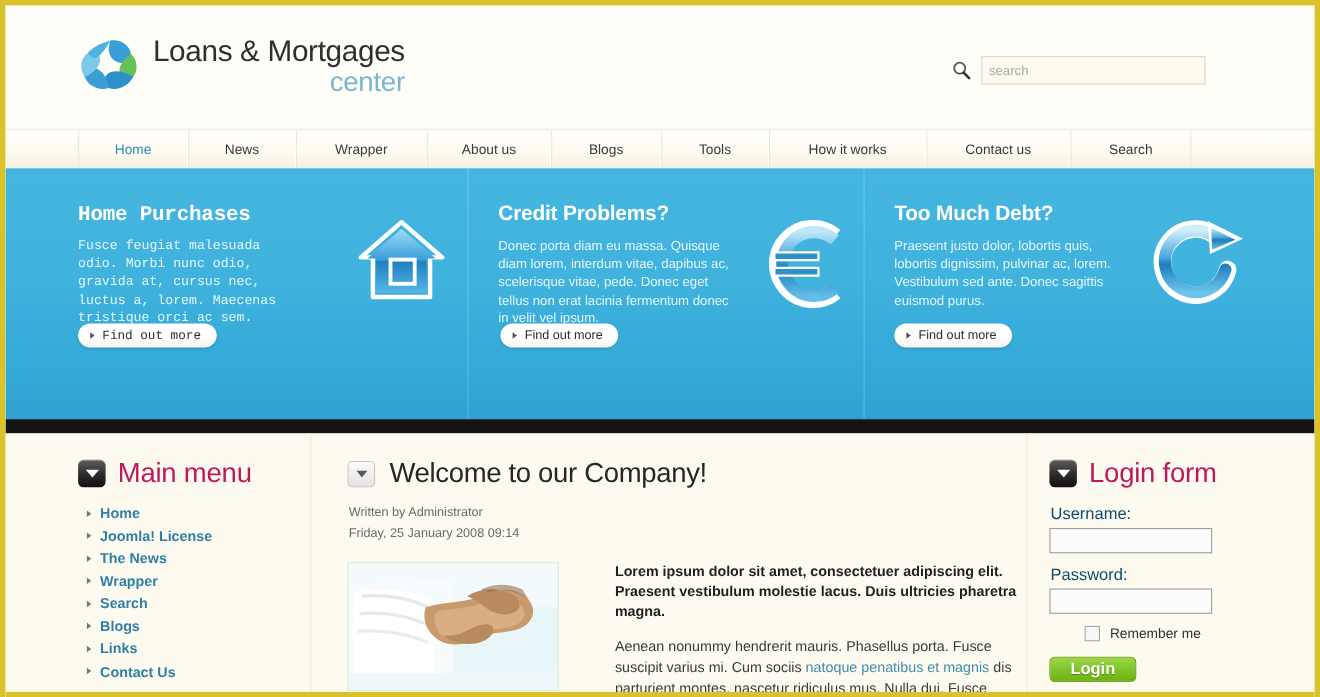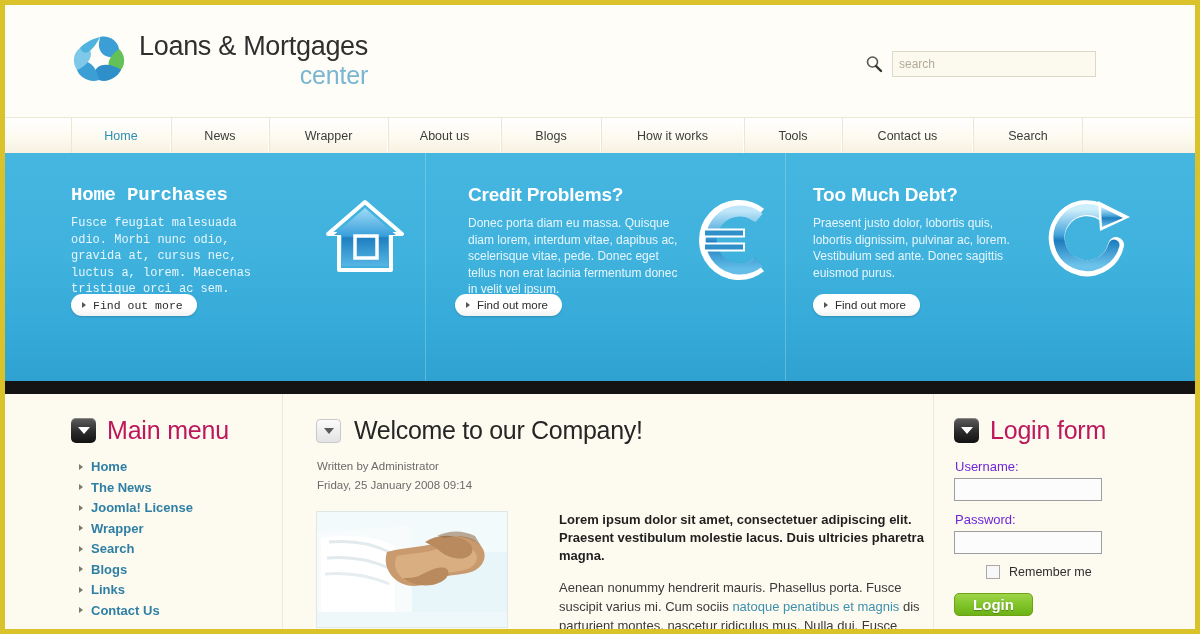--- a/index.html
+++ b/index.html
@@ -141,21 +141,21 @@
     display: flex;
     padding-left: 66px;
     box-sizing: border-box;
   }
   .banner-col {
     position: relative;
     box-sizing: border-box;
     padding-top: 31px;
   }
   .bc1 { width: 354px; font-family: Liberation Mono, monospace; }
-  .bc2 { width: 360px; padding-left: 42px; border-left: 1px solid rgba(255,255,255,0.22); }
+  .bc2 { width: 360px; padding-left: 27px; border-left: 1px solid rgba(255,255,255,0.22); }
   .bc3 { width: 355px; padding-left: 27px; border-left: 1px solid rgba(255,255,255,0.22); }
 
   .banner-title {
     font-size: 19px;
     font-weight: bold;
     color: #ffffff;
     margin: 0 0 9px 0;
     letter-spacing: -0.2px;
   }
   .banner-text {
@@ -342,22 +342,22 @@
   .para {
     font-size: 13px;
     color: #3a3a3a;
     line-height: 19px;
     margin: 0;
   }
   .para a { color: #3d8fae; }
 
   
   .form-label {
-    font-size: 13px;
-    color: #6d28d9;
+    font-size: 15px;
+    color: #0c4a6e;
     margin: 0 4px 4px 1px;
   }
   .form-input {
     display: block;
     width: 138px;
     height: 17px;
     padding: 2px 4px;
     box-sizing: content-box;
     border: 1px solid #9e9e9e;
     background: #fcfcfc;
@@ -425,22 +425,22 @@
       <input class="search-input" type="text" placeholder="search" style="">
     </div>
   </div>
 
   <div class="nav">
     <div class="nav-item nav-w-home active">Home</div>
     <div class="nav-item nav-w-news">News</div>
     <div class="nav-item nav-w-wrapper">Wrapper</div>
     <div class="nav-item nav-w-about">About us</div>
     <div class="nav-item nav-w-blogs">Blogs</div>
+    <div class="nav-item nav-w-tools">Tools</div>
     <div class="nav-item nav-w-how">How it works</div>
-    <div class="nav-item nav-w-tools">Tools</div>
     <div class="nav-item nav-w-contact">Contact us</div>
     <div class="nav-item nav-w-search">Search</div>
   </div>
 
   <div class="banner">
 
     <div class="banner-col bc1">
       <h2 class="banner-title">Home Purchases</h2>
       <p class="banner-text">Fusce feugiat malesuada odio. Morbi nunc odio, gravida at, cursus nec, luctus a, lorem. Maecenas tristique orci ac sem.</p>
       <svg class="banner-icon" viewBox="0 0 80 76">
@@ -522,25 +522,25 @@
         </span>
         <span class="module-title">Main menu</span>
       </div>
       <ul class="menu-list">
         <li>
             <span class="bullet"></span>
             <a>Home</a>
           </li>
         <li>
             <span class="bullet"></span>
+            <a>Joomla! License</a>
+          </li>
+        <li>
+            <span class="bullet"></span>
             <a>The News</a>
-          </li>
-        <li>
-            <span class="bullet"></span>
-            <a>Joomla! License</a>
           </li>
         <li>
             <span class="bullet"></span>
             <a>Wrapper</a>
           </li>
         <li>
             <span class="bullet"></span>
             <a>Search</a>
           </li>
         <li>

